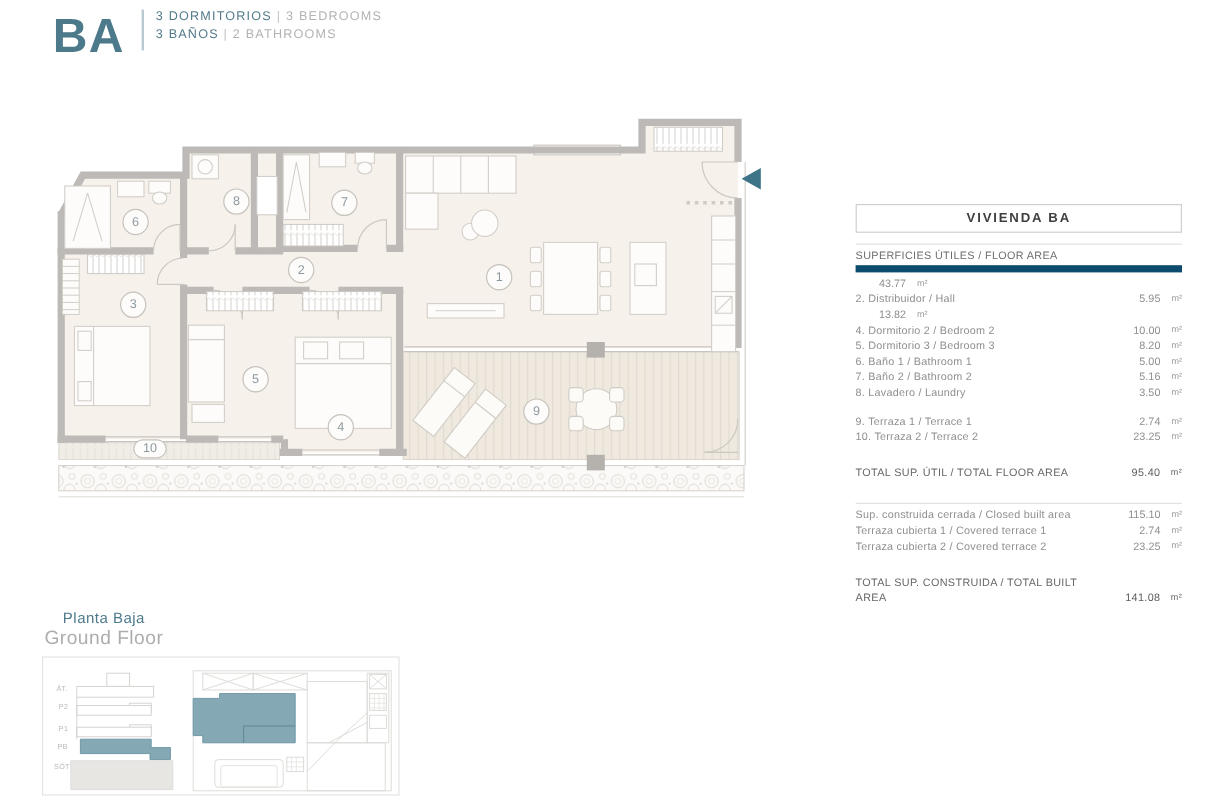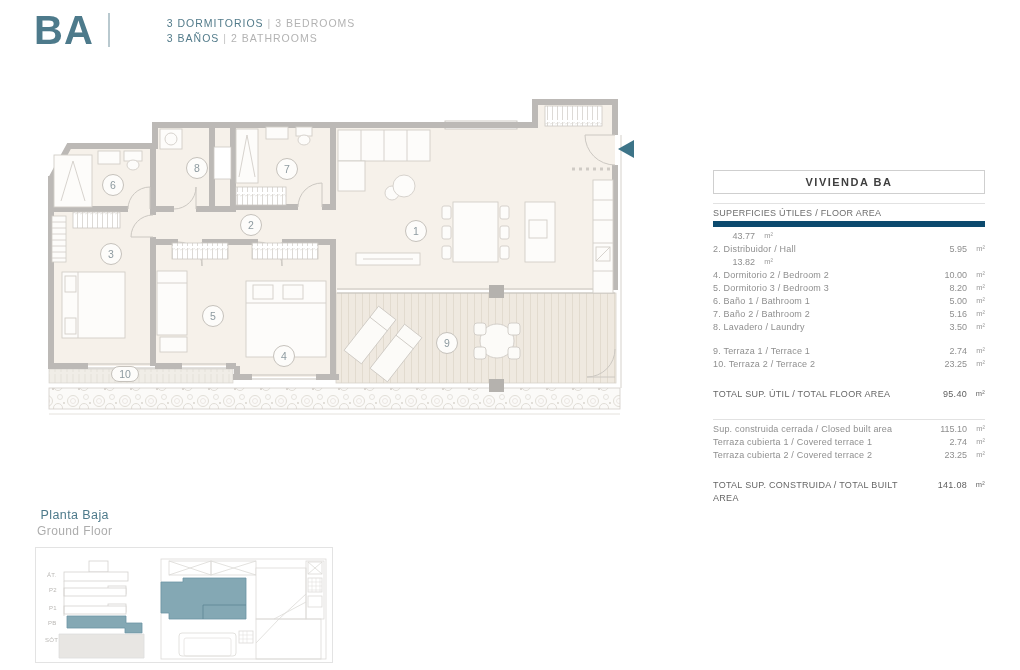--- a/index.html
+++ b/index.html
@@ -1,22 +1,22 @@
 <!DOCTYPE html>
 <html><head>
 <meta charset="utf-8">
 <style>
   html,body{margin:0;padding:0;background:#ffffff;}
   .page{position:relative;width:1020px;height:670px;background:#ffffff;overflow:hidden;
         font-family:"Liberation Sans", sans-serif;}
   
-  .hdr{position:absolute;left:34px;top:8px;display:flex;align-items:center;}
+  .hdr{position:absolute;left:44px;top:8px;display:flex;align-items:flex-start;}
   .hdr .logo{font-size:40px;font-weight:bold;color:#4d7a8b;letter-spacing:1px;line-height:44px;}
   .hdr .div{width:2px;height:34px;background:#b9c9cf;margin:0 10px 0 14px;}
-  .hdr .lines{display:flex;flex-direction:column;gap:3px;margin-left:47px;}
+  .hdr .lines{display:flex;flex-direction:column;gap:3px;}
   .hdr .ln{font-size:10.5px;letter-spacing:1px;line-height:12px;}
   .hdr .es{color:#527b8a;}
   .hdr .sep{color:#c3c3c3;padding:0 4px;}
   .hdr .en{color:#b3b3b3;}
   
   .plan-wrap{position:absolute;left:40px;top:85px;width:600px;height:340px;}
   .plan-wrap svg{position:absolute;left:0;top:0;}
   .badge{position:absolute;width:22px;height:22px;border-radius:50%;
          border:1px solid #c6c2bc;background:#fdfcfa;color:#8d9aa0;
          font-size:10.5px;display:flex;align-items:center;justify-content:center;box-sizing:border-box;}
@@ -27,29 +27,29 @@
   .panel .titlebox span{font-size:11px;font-weight:bold;letter-spacing:1.5px;color:#3f3f3f;}
   .sec{margin-top:9px;border-top:1px solid #e2e2e2;}
   .sec .sec-h{font-size:9px;letter-spacing:.3px;color:#6d6d6d;padding:4px 0 3px 0;
               border-bottom:6px solid #0c4a6e;}
   .rows{margin-top:3px;}
   .row{display:flex;align-items:baseline;font-size:9px;line-height:13px;color:#8f8f8f;}
   .row .lbl{flex:1;letter-spacing:.2px;white-space:nowrap;overflow:hidden;}
   .row .val{width:42px;text-align:right;}
   .row .unit{width:18px;text-align:right;font-size:7.5px;position:relative;top:-1px;color:#9a9a9a;}
   .rows.spaced{margin-top:11px;}
-  .totalrow{display:flex;align-items:flex-start;font-size:9px;letter-spacing:.3px;color:#666666;margin-top:17px;line-height:13px;}
+  .totalrow{display:flex;align-items:flex-end;font-size:9px;letter-spacing:.3px;color:#666666;margin-top:17px;line-height:13px;}
   .totalrow .lbl{flex:1;}
   .totalrow .val{width:42px;text-align:right;color:#5e5e5e;}
   .totalrow .unit{width:18px;text-align:right;font-size:7.5px;position:relative;top:-1px;}
   .sec .pad-b{height:9px;}
   
   .foot-title{position:absolute;left:37px;top:508px;}
   .foot-title .es{font-size:12.5px;color:#4d7a8b;letter-spacing:.4px;text-align:center;}
-  .foot-title .en{font-size:12px;color:#adadad;letter-spacing:.4px;margin-top:2px;}
+  .foot-title .en{font-size:16px;color:#adadad;letter-spacing:.4px;margin-top:2px;}
   .mini{position:absolute;left:35px;top:547px;width:298px;height:116px;border:1px solid #e3e3e3;box-sizing:border-box;background:#ffffff;}
   .mini svg{position:absolute;left:0;top:0;}
   .flabel{position:absolute;font-size:6px;color:#b9b7b4;letter-spacing:.3px;}
 </style>
 </head>
 <body>
 
 <div class="page">
 
   <div class="hdr">

